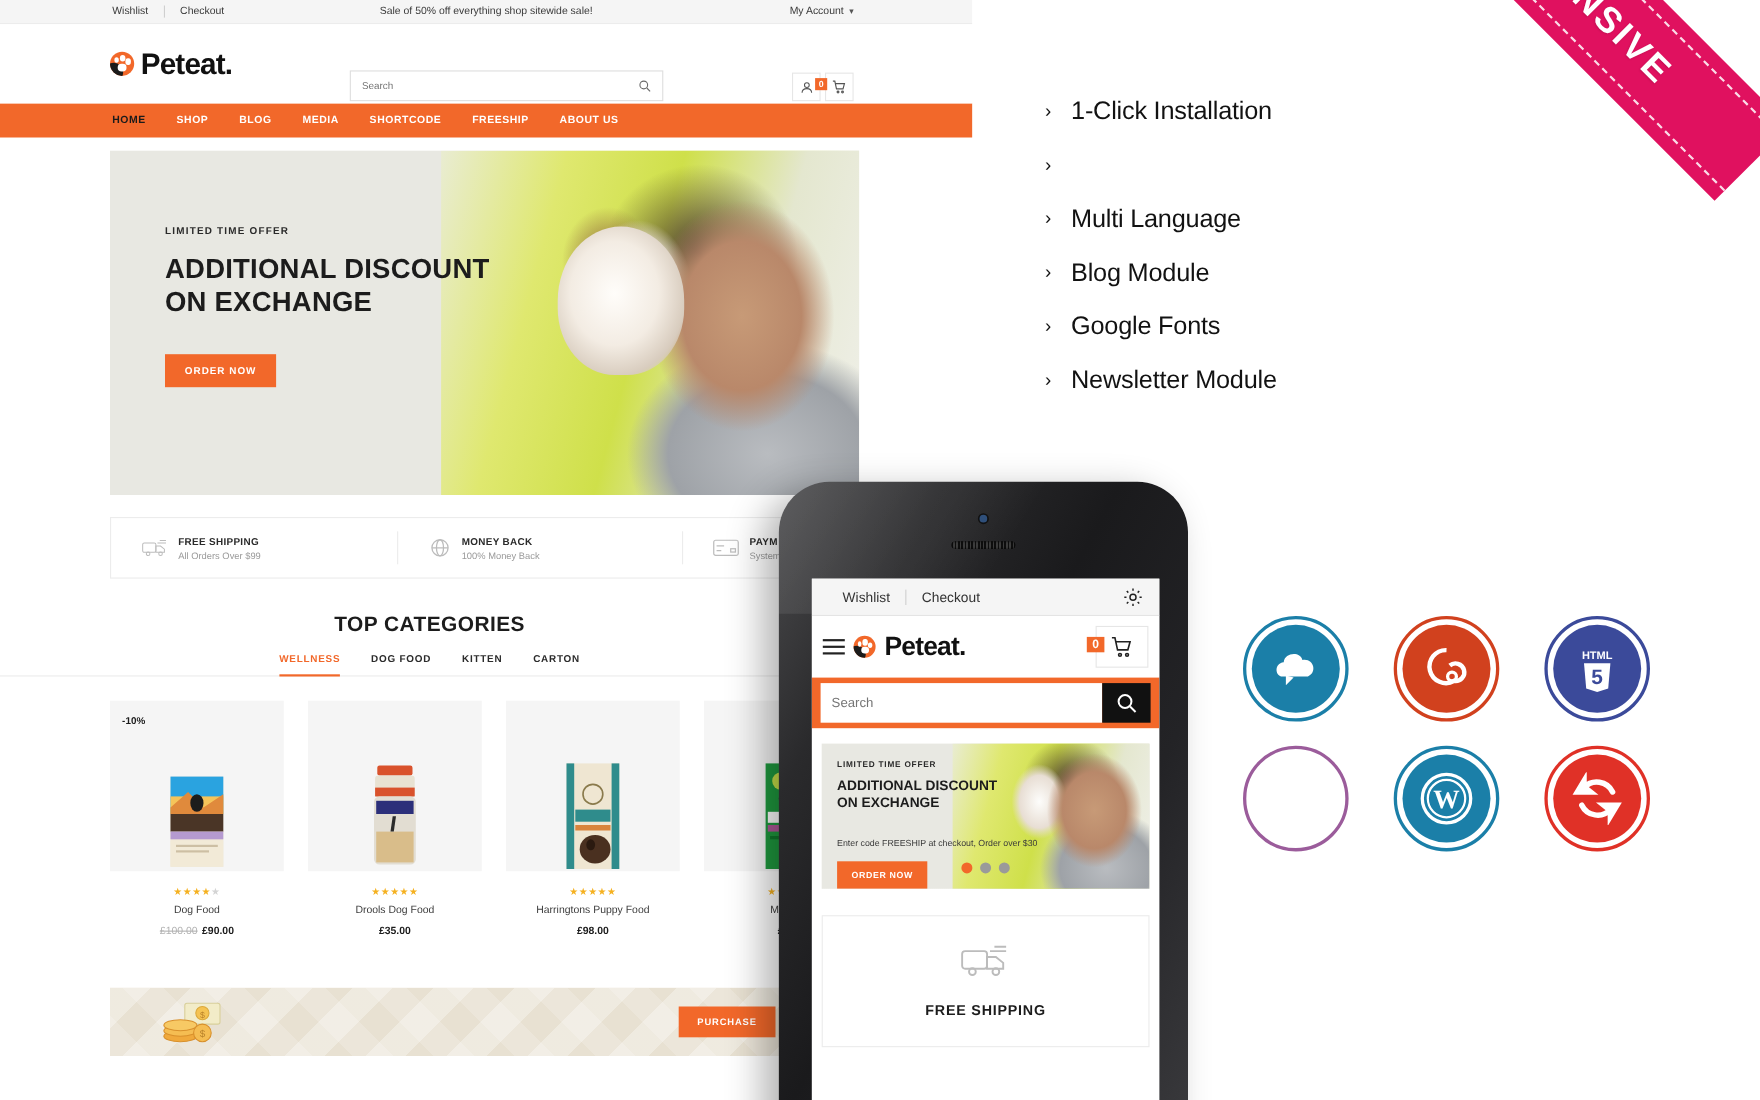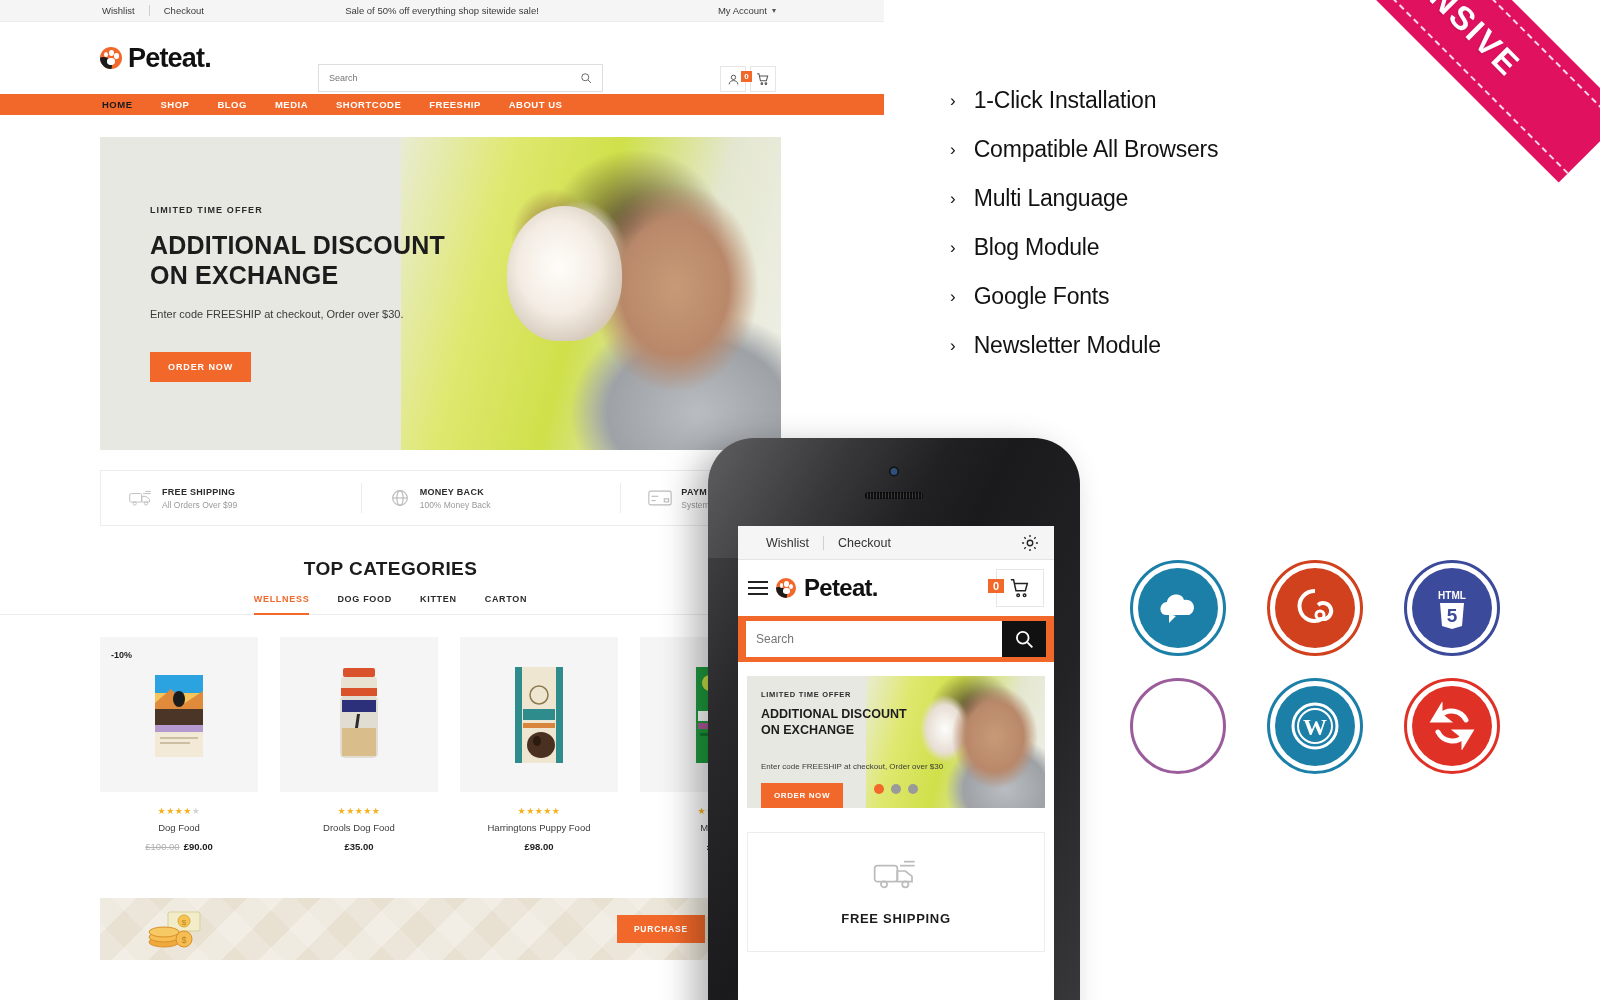--- a/index.html
+++ b/index.html
@@ -84,21 +84,21 @@
   .cart-sq { position: relative; }
   .cart-badge {
     position: absolute; left: -10px; top: 4px;
     background: #f2682a; color: #fff; font-size: 8px;
     width: 11px; height: 11px; line-height: 11px; text-align: center;
     font-weight: 700;
   }
 
   
   .mainnav {
-    height: 21px; background: #f2682a;
+    height: 31px; background: #f2682a;
     display: flex; align-items: center;
   }
   .mainnav ul { list-style: none; display: flex; margin-left: 102px; gap: 0; }
   .mainnav li a {
     color: #fff; font-size: 9.5px; font-weight: 700; letter-spacing: .5px;
     text-decoration: none; padding: 0 14px; display: block;
   }
   .mainnav li:first-child a { padding-left: 0; color: #1b1b1b; }
 
   
@@ -171,21 +171,21 @@
   }
   .cat-tab.active { color: #f2682a; border-bottom: 2px solid #f2682a; }
 
   .prod-row {
     position: absolute; left: 100px; top: 637px;
     display: flex; gap: 22px;
   }
   .prod-card { width: 158px; }
   .prod-img {
     height: 155px; background: #f5f5f5; position: relative;
-    display: flex; align-items: center; justify-content: center;
+    display: flex; align-items: flex-end; justify-content: center;
   }
   .badge-disc {
     position: absolute; left: 11px; top: 13px;
     font-size: 9px; font-weight: 700; color: #1c1c1c;
   }
   .prod-meta { padding-top: 14px; text-align: center; }
   .stars { font-size: 9px; letter-spacing: .5px; color: #f5b120; }
   .stars .off { color: #d4d4d4; }
   .prod-name { font-size: 9.5px; color: #3c3c3c; margin-top: 6px; }
   .prod-price { font-size: 9.5px; margin-top: 8px; font-weight: 700; color: #1c1c1c; }
@@ -455,21 +455,20 @@
   </nav>
 
   <div class="hero">
     <div class="hero-photo"></div>
     <div class="hero-inner">
       <div class="hero-kicker">LIMITED TIME OFFER</div>
       <div class="hero-title">
         <div>ADDITIONAL DISCOUNT</div>
         <div>ON EXCHANGE</div>
       </div>
-      <div class="hero-sub">Enter code FREESHIP at checkout, Order over $30.</div>
       <button class="hero-btn">ORDER NOW</button>
     </div>
   </div>
 
   <div class="feat-strip">
     <div class="feat-item">
       <span class="feat-ico">
         <svg width="24" height="19" viewBox="0 0 34 24" fill="none" stroke="currentColor" stroke-width="1.3">
           <rect x="1" y="5" width="17" height="12" rx="2"></rect>
             <path d="M18 9h6l5 4v4h-11z"></path>
@@ -633,21 +632,20 @@
 
 </div>
 
 <div id="feature-list">
   <div class="fl-item">
     <span class="fl-chev">›</span>
     <span class="fl-label">1-Click Installation</span>
   </div>
   <div class="fl-item">
     <span class="fl-chev">›</span>
-    <span class="fl-label">Compatible All Browsers</span>
   </div>
   <div class="fl-item">
     <span class="fl-chev">›</span>
     <span class="fl-label">Multi Language</span>
   </div>
   <div class="fl-item">
     <span class="fl-chev">›</span>
     <span class="fl-label">Blog Module</span>
   </div>
   <div class="fl-item">

